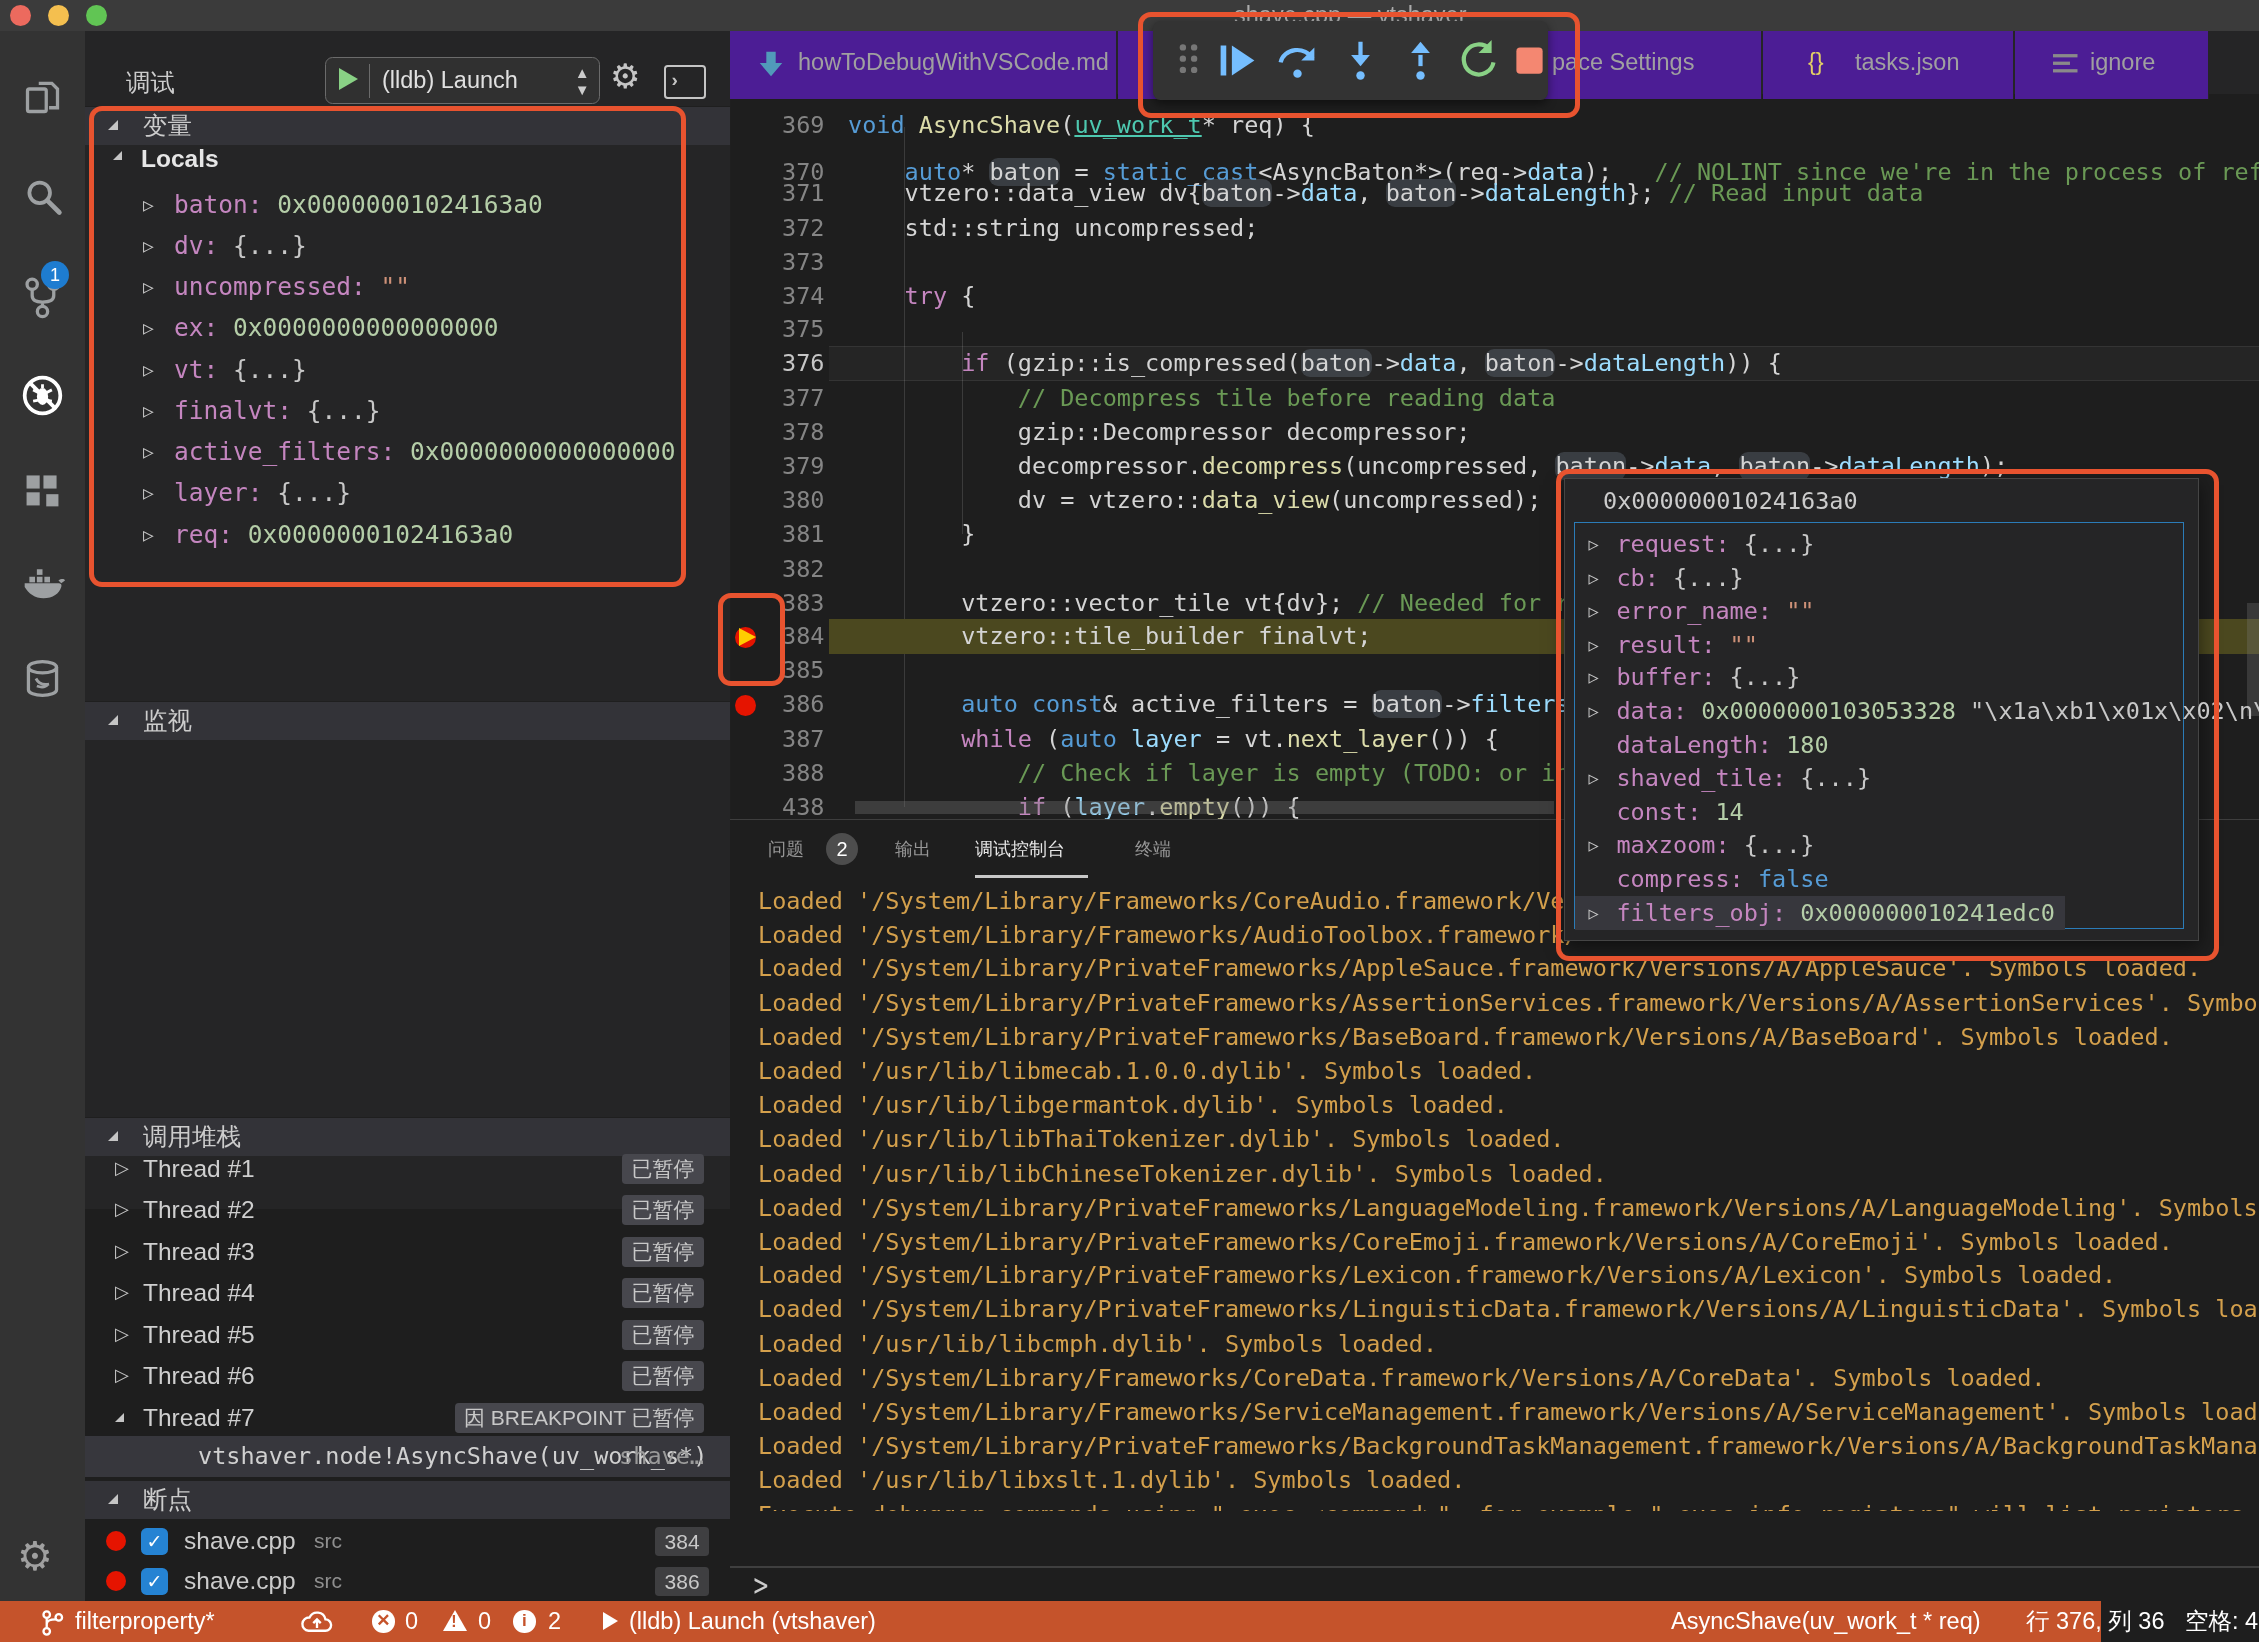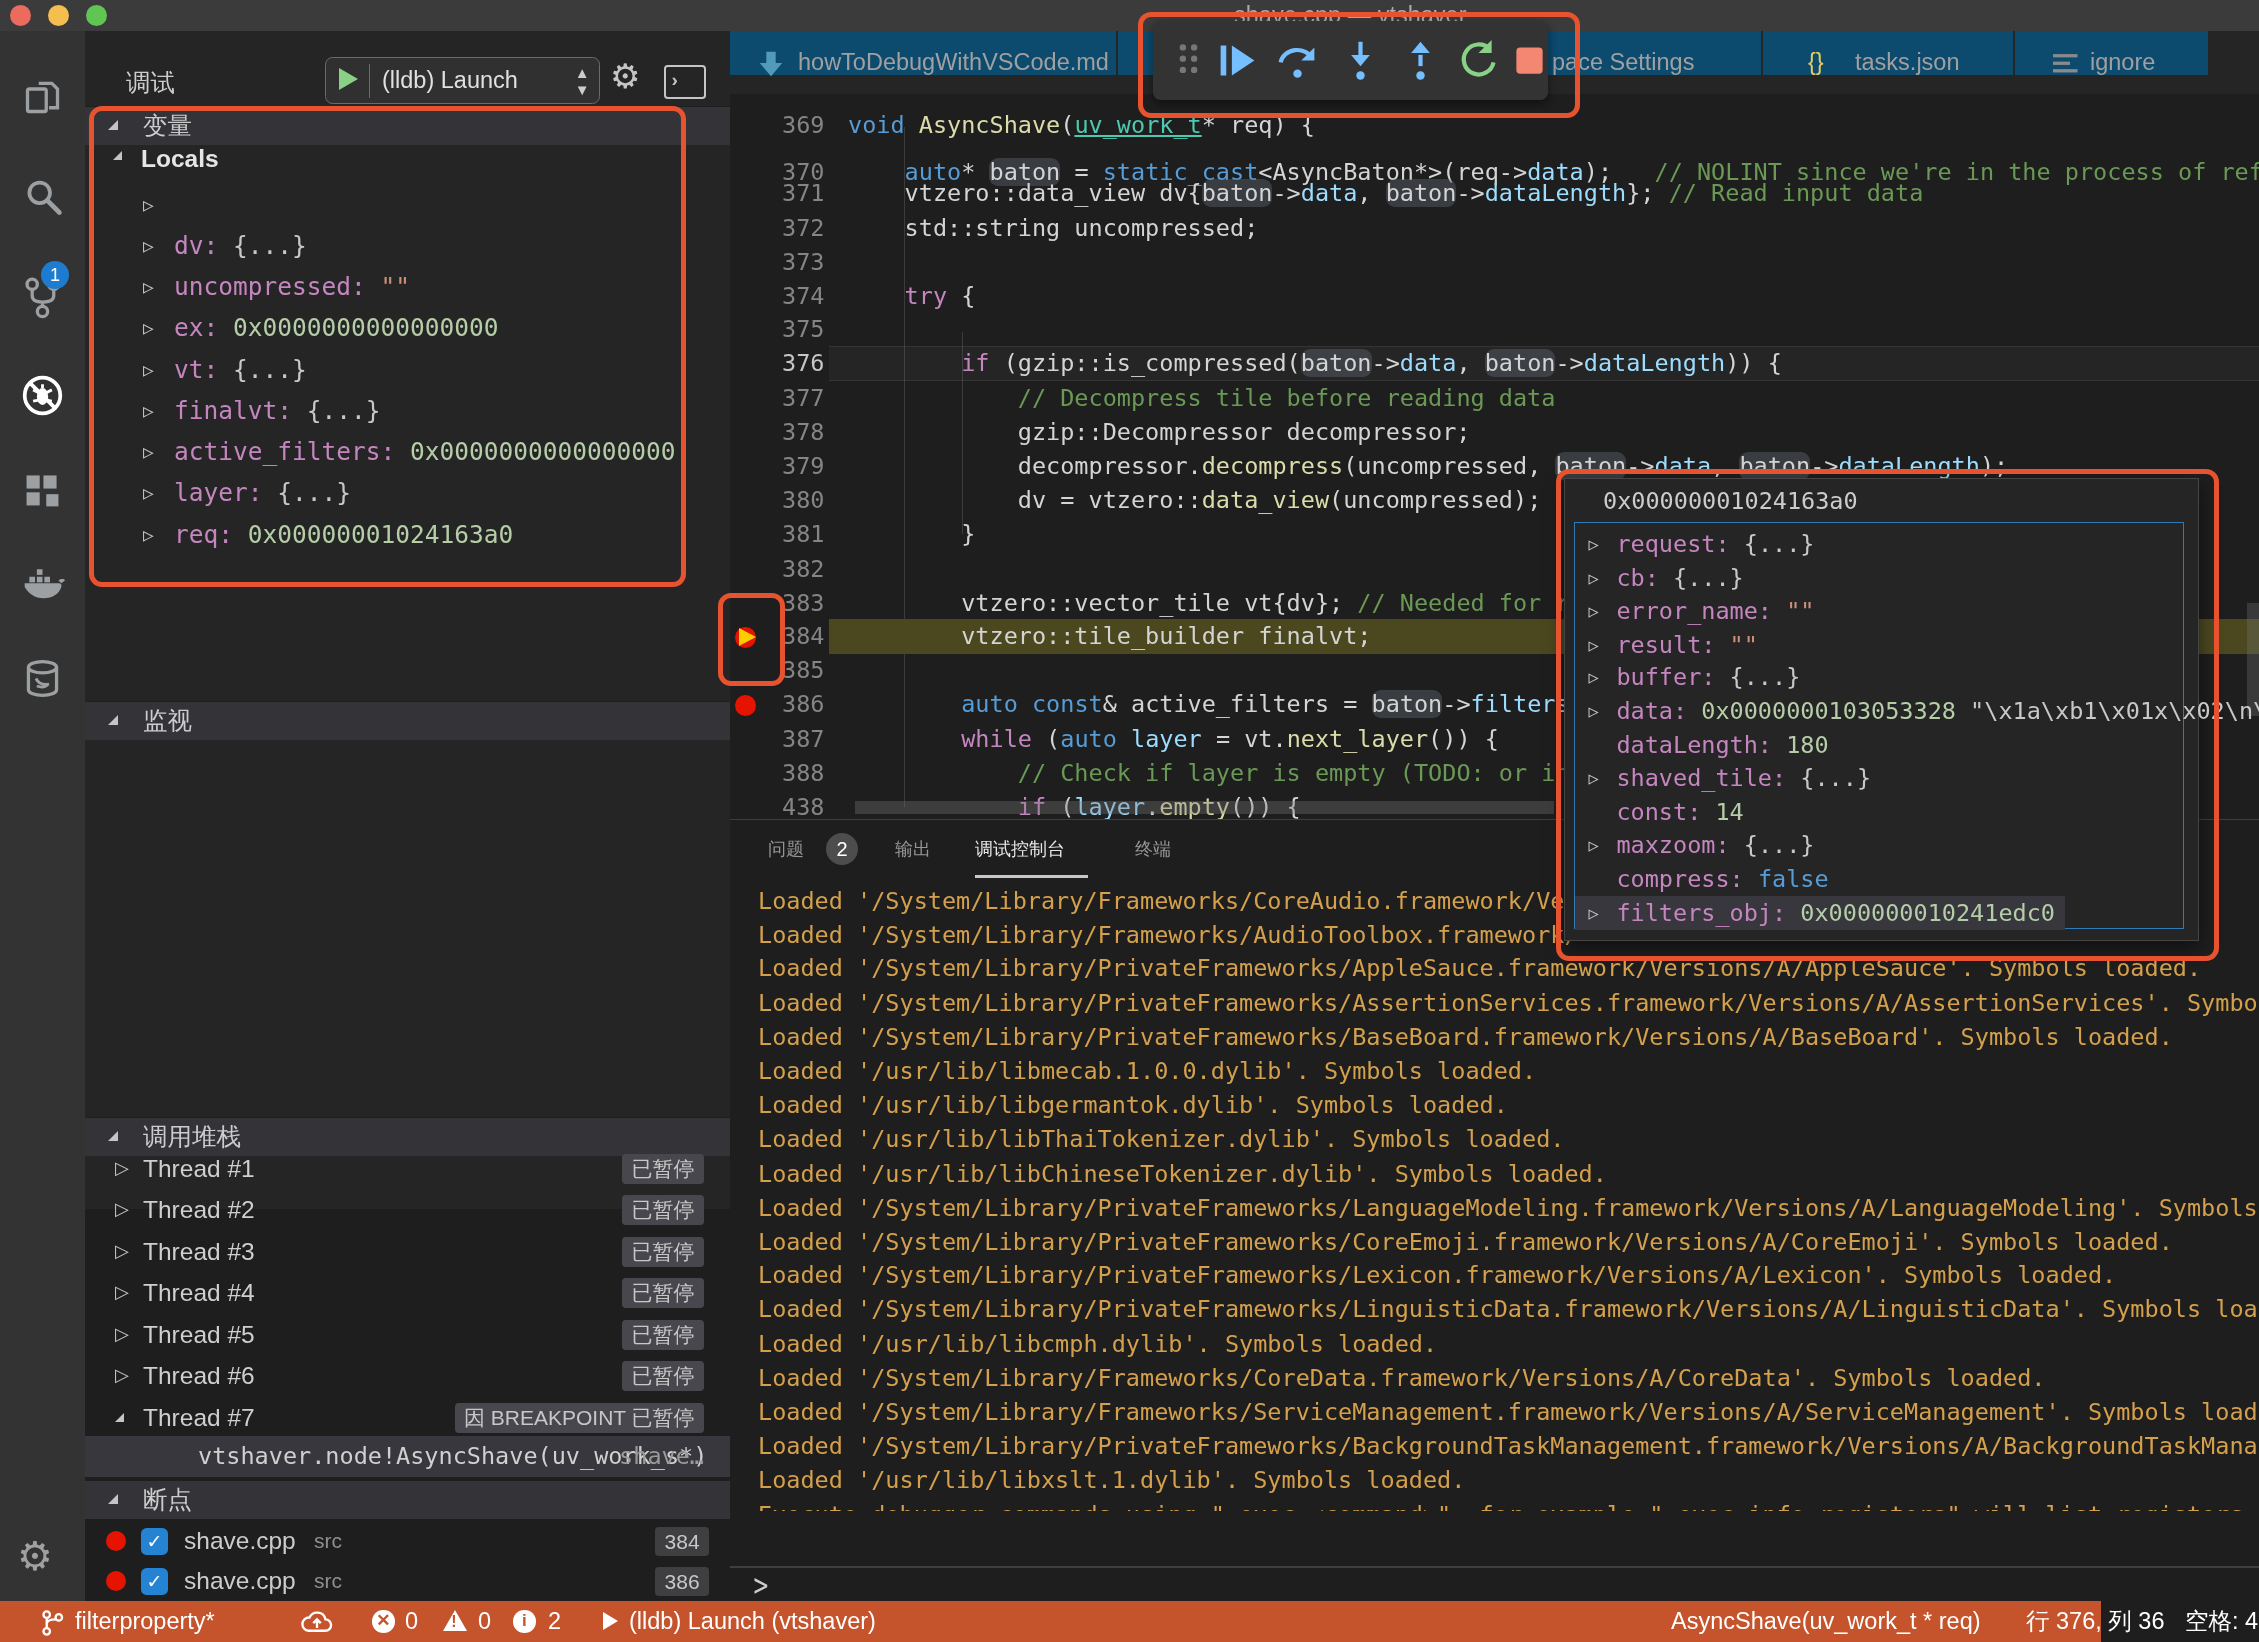--- a/index.html
+++ b/index.html
@@ -63,21 +63,21 @@
   .bp-dot{position:absolute;left:21px;top:10.4px;width:20px;height:20px;border-radius:50%;background:#E51400;}
   .bp-check{position:absolute;left:56px;top:6.6px;width:27px;height:27px;background:#2583D3;border-radius:5.6px;
       color:#fff;font-size:19px;text-align:center;line-height:27px;}
   .bp-file{position:absolute;left:99px;font-size:24.5px;color:#CCCCCC;}
   .bp-dir{position:absolute;left:229px;font-size:21px;color:#8F8F8F;}
   .bp-line{position:absolute;right:21px;top:5.6px;height:29px;line-height:29px;background:#3F3F41;color:#C8C8C8;
       font-size:21px;padding:0 9.4px;border-radius:3.8px;}
 
   
   #tabstrip{left:730px;top:31px;width:1530px;height:63px;background:#252526;}
-  .tab{position:absolute;top:0;height:44px;background:#0c4a6e;border-right:1.9px solid #252526;}
+  .tab{position:absolute;top:0;height:68px;background:#4c1d95;border-right:1.9px solid #252526;}
   .tab-label{position:absolute;top:0;line-height:63px;font-size:23.5px;color:#A0A0A0;white-space:nowrap;}
   .tab-icon{position:absolute;top:17px;}
 
   #code-area{left:730px;top:94px;width:1530px;height:725px;overflow:hidden;}
   .code-row{position:absolute;left:0;width:1530px;height:35px;line-height:35px;font-size:23.5px;}
   .row-cur{background:#4B481F;position:absolute;left:99px;right:0;top:0;height:35px;}
   .row-cursor{position:absolute;left:99px;right:0;top:0;height:35px;background:rgba(255,255,255,0.035);
       border-top:1.9px solid rgba(255,255,255,0.07);border-bottom:1.9px solid rgba(255,255,255,0.07);box-sizing:border-box;}
   .gut{position:absolute;left:23.5px;width:71px;text-align:right;color:#858585;}
   .gut-b{color:#C6C6C6;}
@@ -203,20 +203,21 @@
 
     <div class="sec-head" style="top:75px">
       <div class="sec-tri"></div>
       <div class="sec-lab">变量</div>
     </div>
     <div id="locals-tri"></div>
     <div id="locals-label">Locals</div>
     <div id="locals" class="mono">
         <div class="loc-row" style="top: 0px;">
           <div class="loc-tw tree-tw">▷</div>
+          <div class="loc-tx mono"><span class="var-name">baton: </span><span class="v-num">0x00000001024163a0</span></div>
         </div>
         <div class="loc-row" style="top: 41px;">
           <div class="loc-tw tree-tw">▷</div>
           <div class="loc-tx mono"><span class="var-name">dv: </span><span class="v-obj">{...}</span></div>
         </div>
         <div class="loc-row" style="top: 82px;">
           <div class="loc-tw tree-tw">▷</div>
           <div class="loc-tx mono"><span class="var-name">uncompressed: </span><span class="v-str">""</span></div>
         </div>
         <div class="loc-row" style="top: 123px;">

